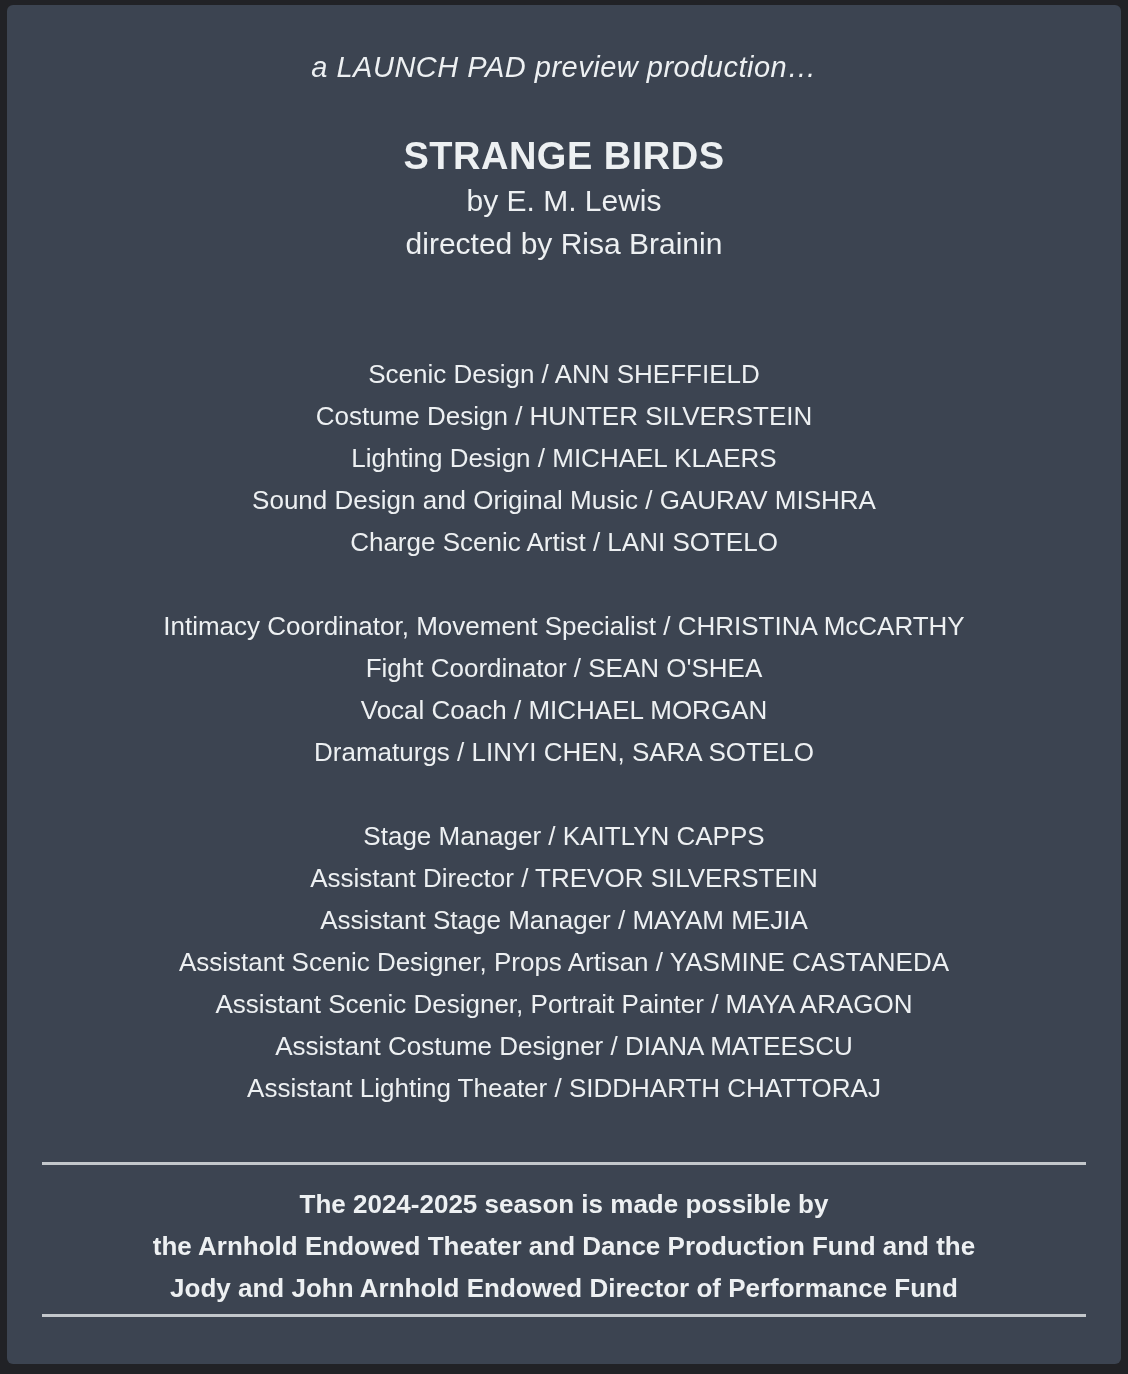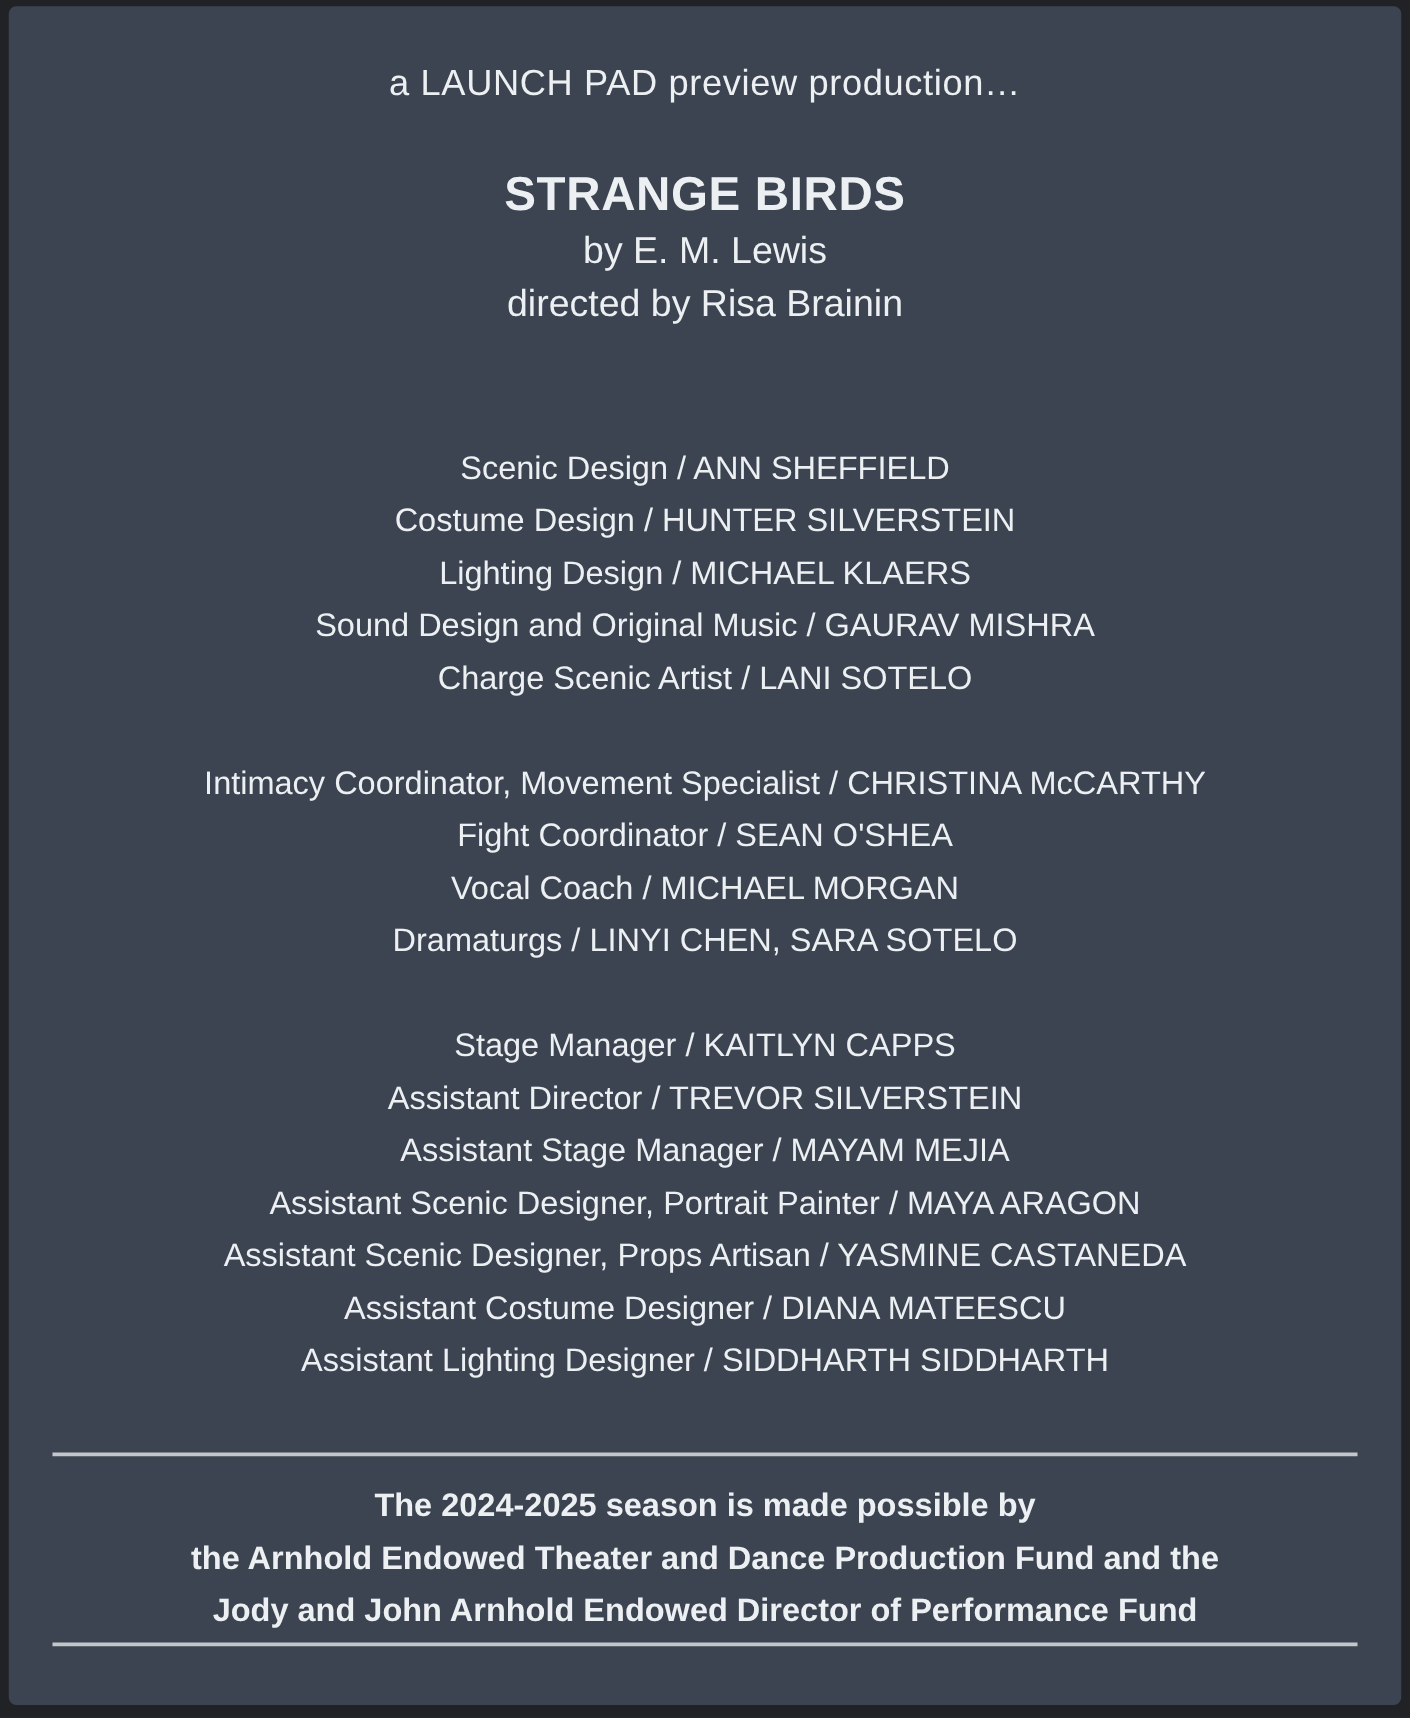--- a/index.html
+++ b/index.html
@@ -26,20 +26,21 @@
     top: 5px;
     right: 7px;
     bottom: 10px;
     background: var(--bg-panel);
     border-radius: 6px;
     color: var(--text);
     text-align: center;
     padding-top: 44px;
   }
   .preamble {
+    font-style: italic;
     font-size: 29px;
     line-height: 36px;
     letter-spacing: 0.5px;
   }
   .title {
     margin-top: 48px;
     font-size: 38px;
     line-height: 46px;
     font-weight: bold;
     letter-spacing: 0.5px;
@@ -98,24 +99,24 @@
         <div class="credit-group">
           <div class="credit-line">Intimacy Coordinator, Movement Specialist / CHRISTINA McCARTHY</div>
           <div class="credit-line">Fight Coordinator / SEAN O'SHEA</div>
           <div class="credit-line">Vocal Coach / MICHAEL MORGAN</div>
           <div class="credit-line">Dramaturgs / LINYI CHEN, SARA SOTELO</div>
         </div>
         <div class="credit-group">
           <div class="credit-line">Stage Manager / KAITLYN CAPPS</div>
           <div class="credit-line">Assistant Director / TREVOR SILVERSTEIN</div>
           <div class="credit-line">Assistant Stage Manager / MAYAM MEJIA</div>
+          <div class="credit-line">Assistant Scenic Designer, Props Artisan / YASMINE CASTANEDA</div>
           <div class="credit-line">Assistant Scenic Designer, Portrait Painter / MAYA ARAGON</div>
-          <div class="credit-line">Assistant Scenic Designer, Props Artisan / YASMINE CASTANEDA</div>
           <div class="credit-line">Assistant Costume Designer / DIANA MATEESCU</div>
-          <div class="credit-line">Assistant Lighting Designer / SIDDHARTH SIDDHARTH</div>
+          <div class="credit-line">Assistant Lighting Theater / SIDDHARTH CHATTORAJ</div>
         </div>
       </div>
 
     <div class="rule"></div>
 
     <div class="footer" id="footer">
         <div class="footer-line">The 2024-2025 season is made possible by</div>
         <div class="footer-line">the Arnhold Endowed Theater and Dance Production Fund and the</div>
         <div class="footer-line">Jody and John Arnhold Endowed Director of Performance Fund</div>
       </div>

